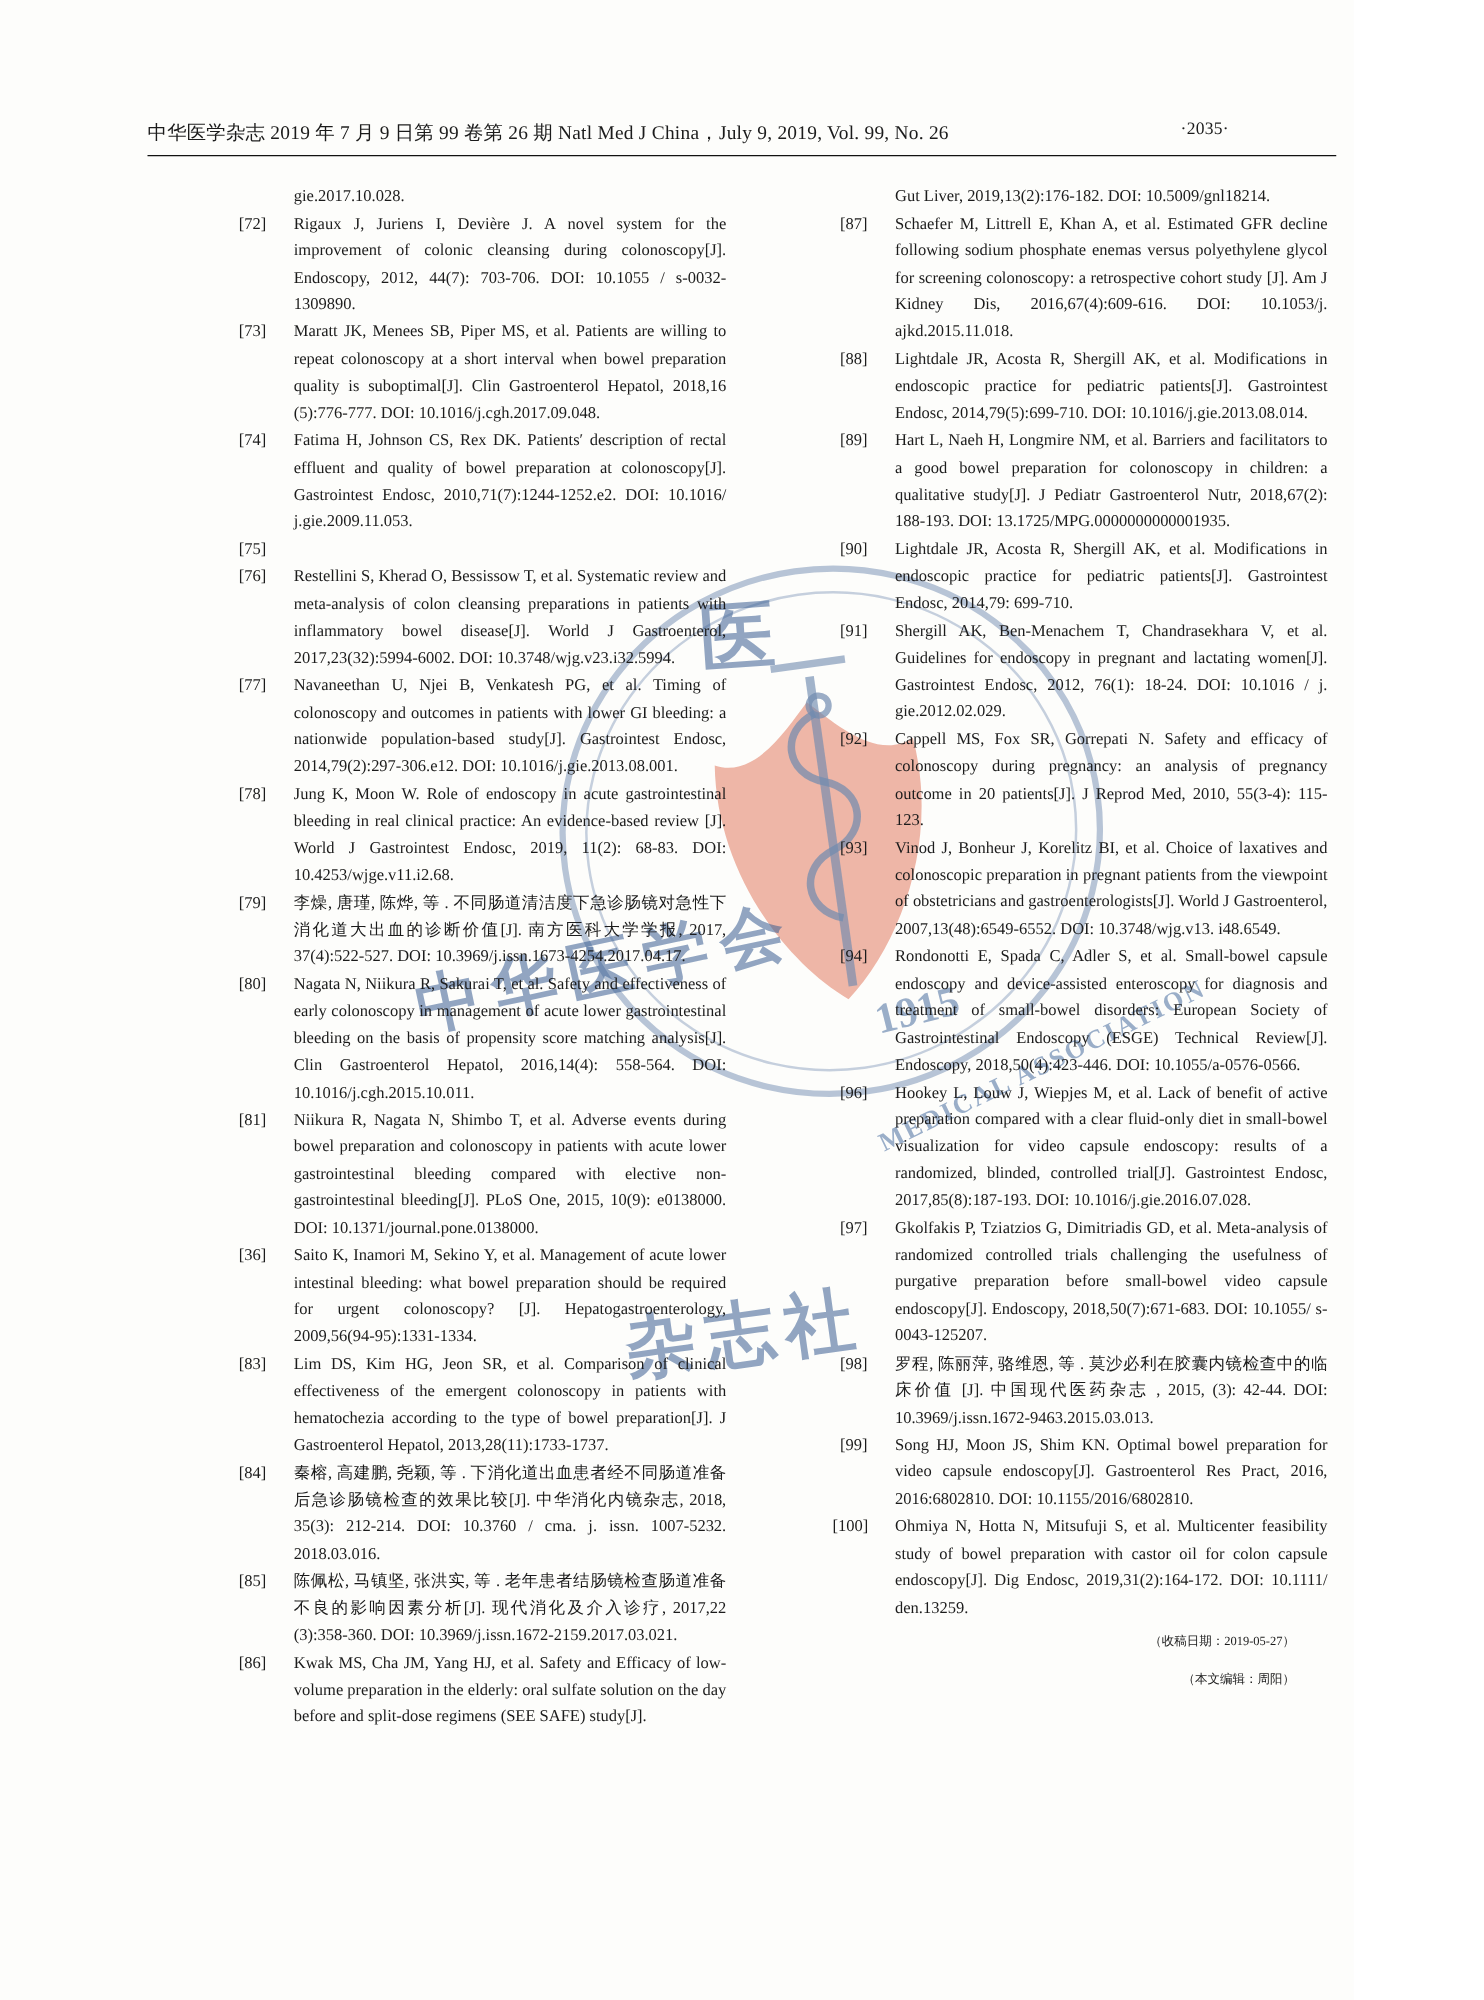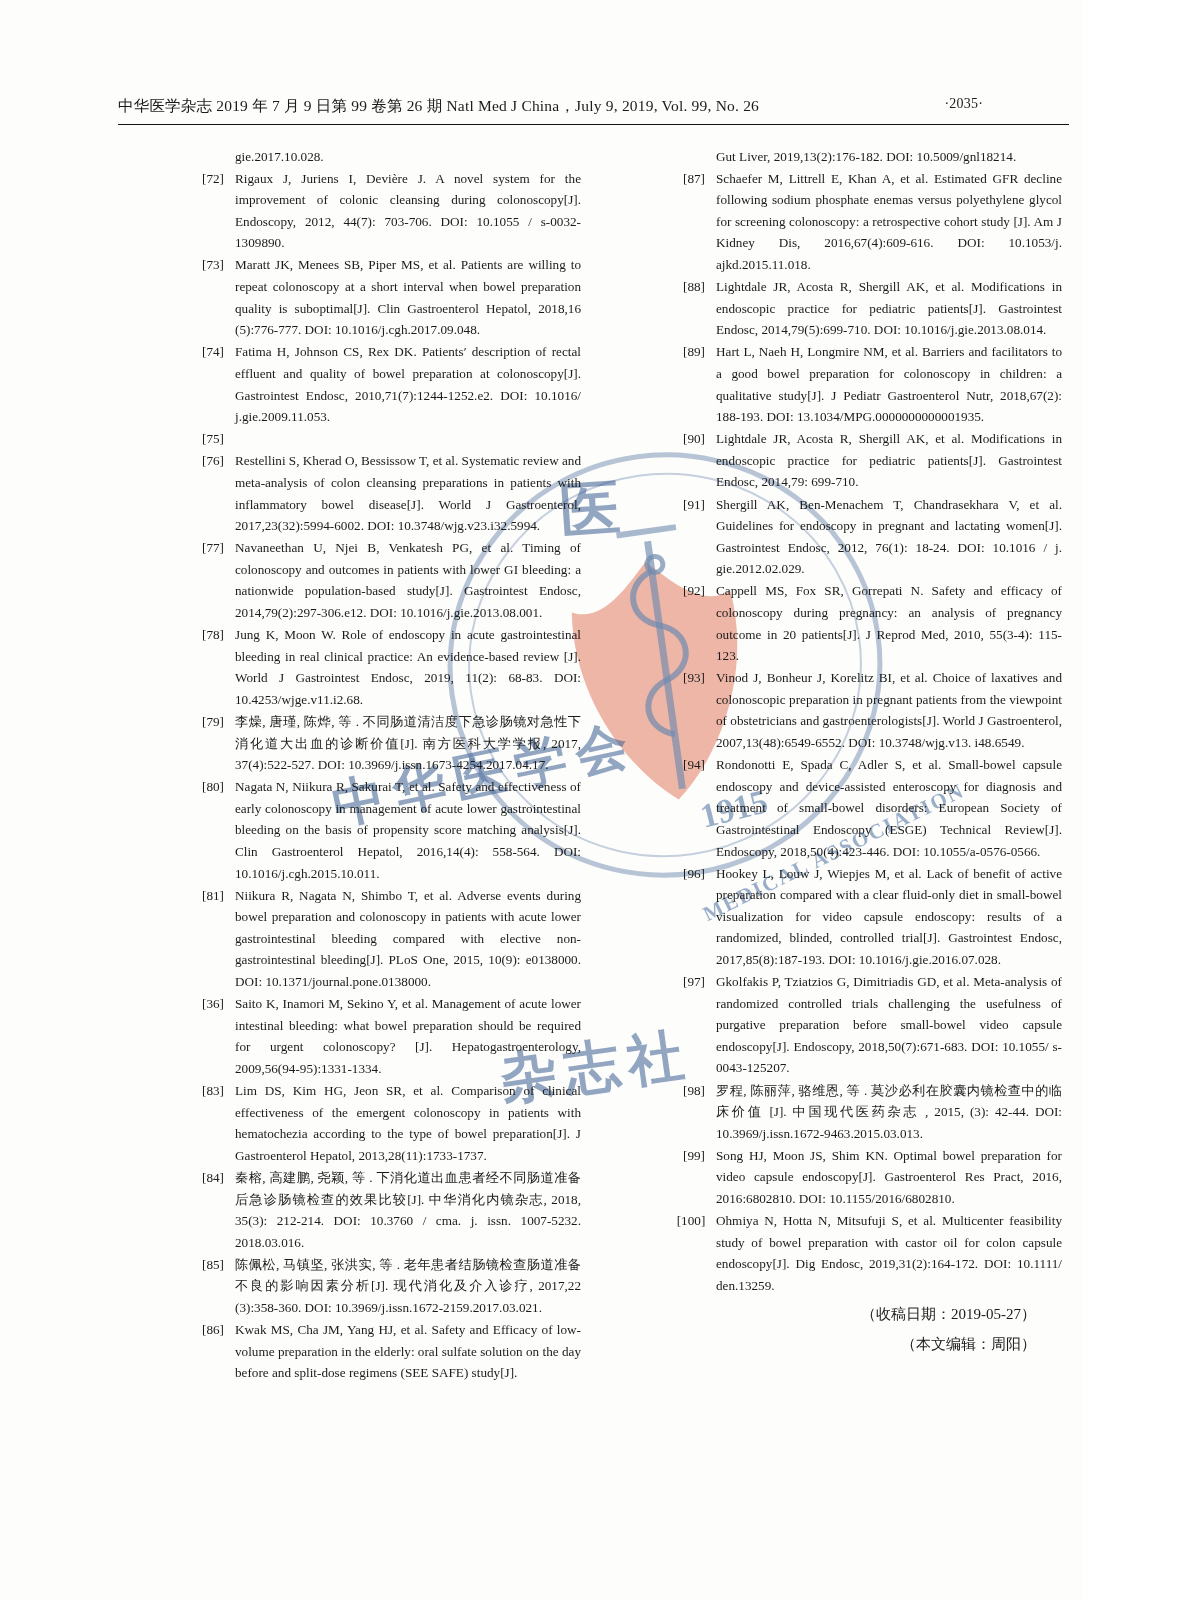--- a/index.html
+++ b/index.html
@@ -63,21 +63,21 @@
   .ref {
     position: relative;
     padding-left: 0;
     margin: 0 0 0.5px 0;
     display: flex;
     align-items: flex-start;
   }
   .ref-num {
     width: 46px;
     flex: 0 0 46px;
-    text-align: center;
+    text-align: left;
     padding-left: 2px;
     box-sizing: border-box;
     font-size: 13.2px;
   }
   .ref-num.wide {
     width: 52px;
     flex: 0 0 52px;
     margin-left: -6px;
   }
   .ref-body {
@@ -93,21 +93,21 @@
 
   
   .top-cont {
     margin-left: 46px;
     display: block;
   }
 
   
   .footnote {
     text-align: right;
-    font-size: 15px;
+    font-size: 10px;
     line-height: 24px;
     margin-top: 6px;
     padding-right: 26px;
   }
 
   
   .stamp {
     position: absolute;
     left: 430px;
     top: 430px;
@@ -266,21 +266,21 @@
     <div class="ref">
       <span class="ref-num">[87]</span>
       <span class="ref-body">Schaefer M, Littrell E, Khan A, et al. Estimated GFR decline following sodium phosphate enemas versus polyethylene glycol for screening colonoscopy: a retrospective cohort study [J]. Am J Kidney Dis, 2016,67(4):609-616. DOI: 10.1053/j. ajkd.2015.11.018.</span>
     </div>
     <div class="ref">
       <span class="ref-num">[88]</span>
       <span class="ref-body">Lightdale JR, Acosta R, Shergill AK, et al. Modifications in endoscopic practice for pediatric patients[J]. Gastrointest Endosc, 2014,79(5):699-710. DOI: 10.1016/j.gie.2013.08.014.</span>
     </div>
     <div class="ref">
       <span class="ref-num">[89]</span>
-      <span class="ref-body">Hart L, Naeh H, Longmire NM, et al. Barriers and facilitators to a good bowel preparation for colonoscopy in children: a qualitative study[J]. J Pediatr Gastroenterol Nutr, 2018,67(2): 188-193. DOI: 13.1034/MPG.0000000000001935.</span>
+      <span class="ref-body">Hart L, Naeh H, Longmire NM, et al. Barriers and facilitators to a good bowel preparation for colonoscopy in children: a qualitative study[J]. J Pediatr Gastroenterol Nutr, 2018,67(2): 188-193. DOI: 13.1725/MPG.0000000000001935.</span>
     </div>
     <div class="ref">
       <span class="ref-num">[90]</span>
       <span class="ref-body"> Lightdale JR, Acosta R, Shergill AK, et al. Modifications in endoscopic practice for pediatric patients[J]. Gastrointest Endosc, 2014,79: 699-710.</span>
     </div>
     <div class="ref">
       <span class="ref-num">[91]</span>
       <span class="ref-body">Shergill AK, Ben-Menachem T, Chandrasekhara V, et al. Guidelines for endoscopy in pregnant and lactating women[J]. Gastrointest Endosc, 2012, 76(1): 18-24. DOI: 10.1016 / j. gie.2012.02.029.</span>
     </div>
     <div class="ref">

